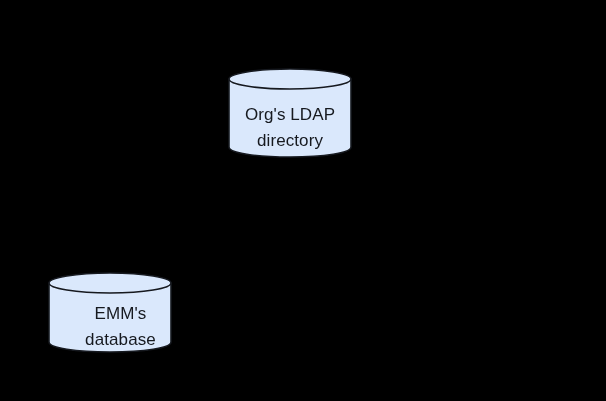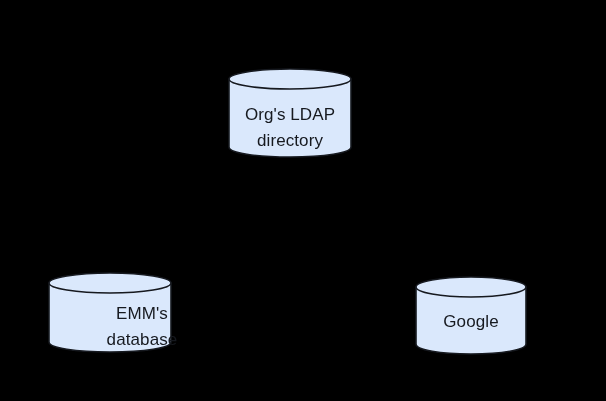--- a/index.html
+++ b/index.html
@@ -48,30 +48,23 @@
 
   <div class="cylinder" id="node-ldap" style="left:228px; top:68px; width:124px; height:90px;">
     <svg width="124" height="90" viewBox="0 0 124 90">
       <path d="M 1 11 L 1 79 C 1 85.08 28.28 89 62 89 C 95.72 89 123 85.08 123 79 L 123 11 Z" fill="#dae8fc" stroke="#16191f" stroke-width="1.6" stroke-linejoin="round"></path>
       <ellipse cx="62" cy="11" rx="61" ry="10" fill="#dae8fc" stroke="#16191f" stroke-width="1.6"></ellipse>
     </svg>
     <div class="cyl-label" style="top:34px;">Org's LDAP
 directory</div>
   </div>
 
-  <div class="cylinder" id="node-emm" style="left:48px; top:272px; width:145px; height:81px;padding-left:43px;">
+  <div class="cylinder" id="node-emm" style="left:48px; top:272px; width:145px; height:81px;">
     <svg width="124" height="81" viewBox="0 0 124 81">
       <path d="M 1 11 L 1 70 C 1 76.08 28.28 80 62 80 C 95.72 80 123 76.08 123 70 L 123 11 Z" fill="#dae8fc" stroke="#16191f" stroke-width="1.6" stroke-linejoin="round"></path>
       <ellipse cx="62" cy="11" rx="61" ry="10" fill="#dae8fc" stroke="#16191f" stroke-width="1.6"></ellipse>
     </svg>
     <div class="cyl-label" style="top:29px;">EMM's
 database</div>
   </div>
 
-  <div class="cylinder" id="node-google" style="left:415px; top:276px; width:112px; height:79px;">
-    <svg width="112" height="79" viewBox="0 0 112 79">
-      <path d="M 1 11 L 1 68 C 1 74.08 25.6 78 56 78 C 86.4 78 111 74.08 111 68 L 111 11 Z" fill="#dae8fc" stroke="#16191f" stroke-width="1.6" stroke-linejoin="round"></path>
-      <ellipse cx="56" cy="11" rx="55" ry="10" fill="#dae8fc" stroke="#16191f" stroke-width="1.6"></ellipse>
-    </svg>
-    <div class="cyl-label" style="top:33px;">Google</div>
-  </div>
 
 </div>
 
 </body></html>

